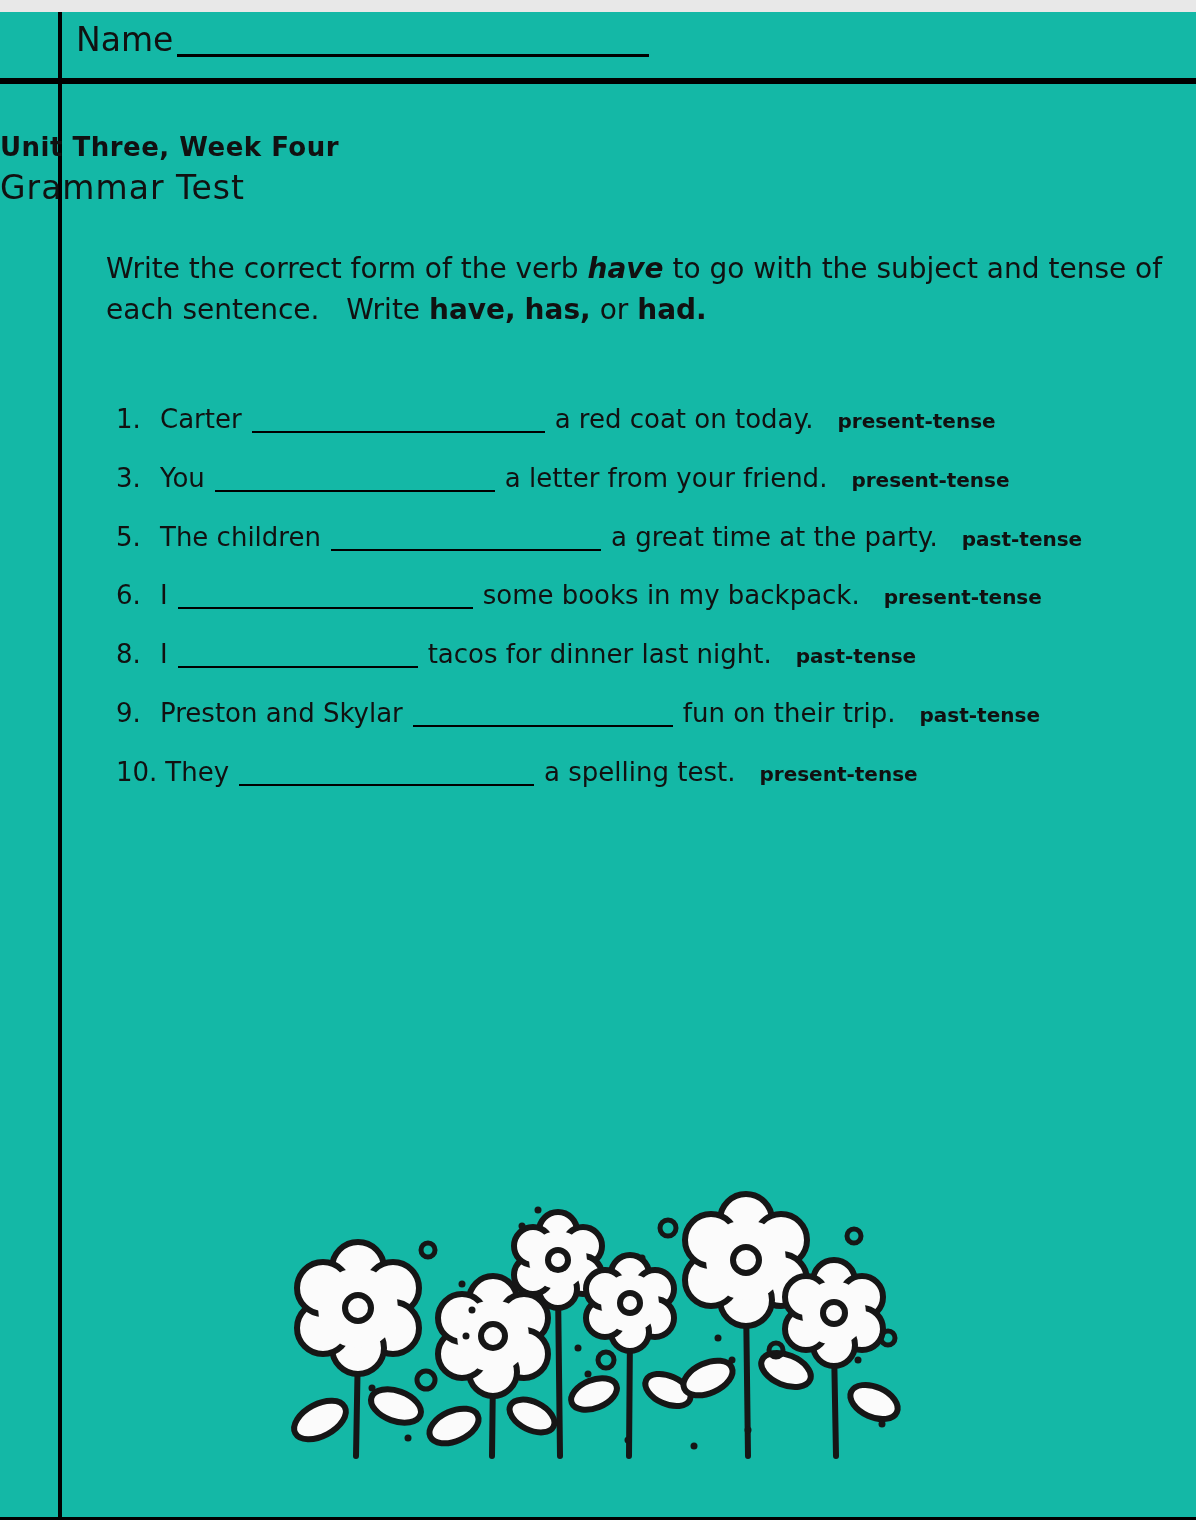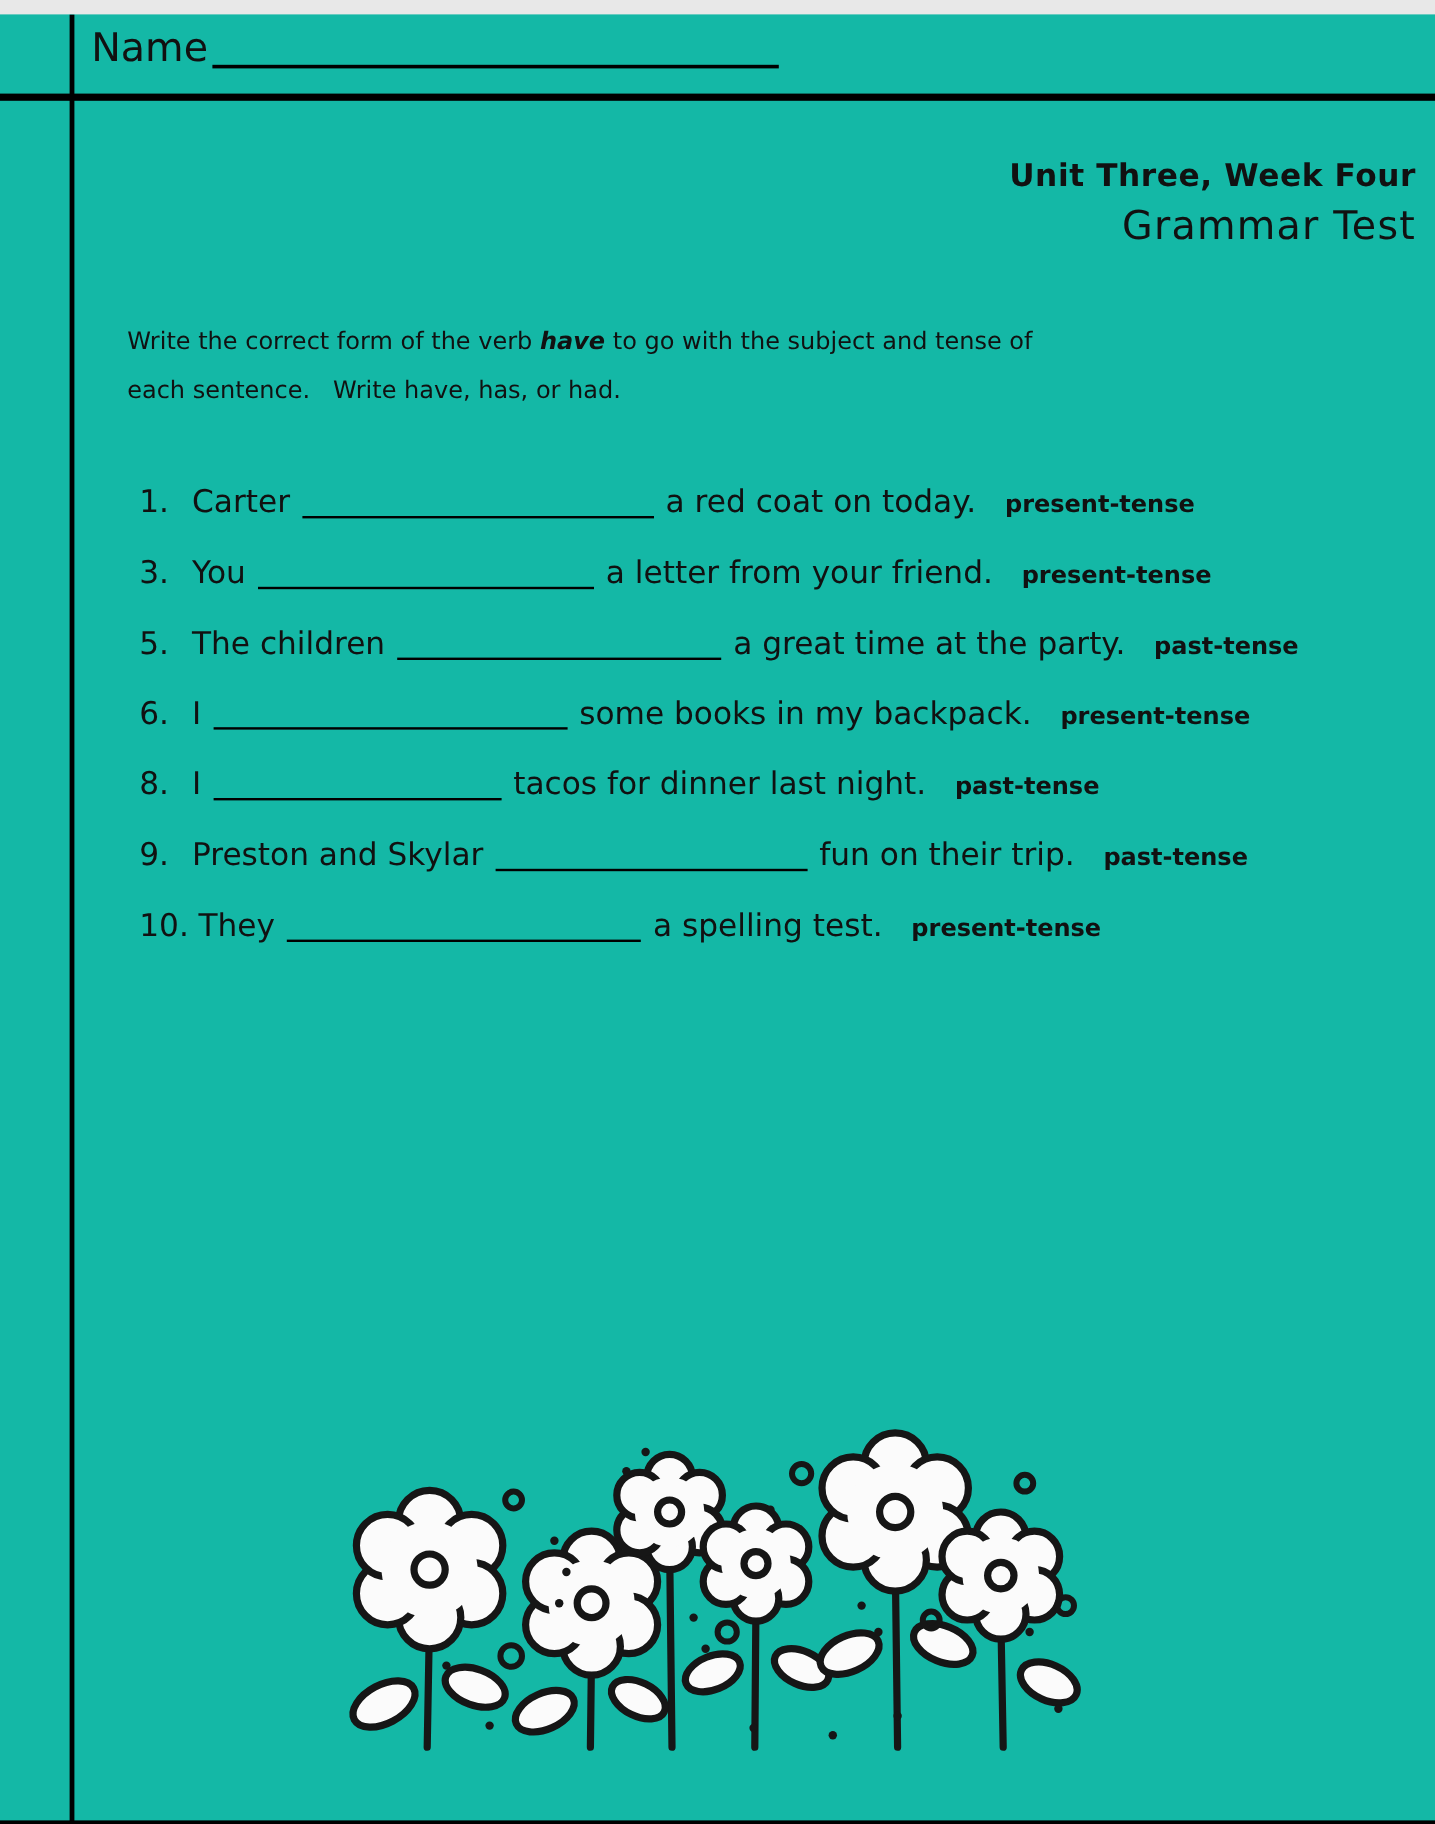--- a/index.html
+++ b/index.html
@@ -15,29 +15,29 @@
   
   .vline{position:absolute;left:58px;top:0;width:4px;height:1520px;background:#000;}
   .topline{position:absolute;left:0;top:66px;width:1196px;height:6px;background:#000;}
   .bottomline{position:absolute;left:0;top:1505px;width:1196px;height:4px;background:#000;}
 
   
   .name-row{position:absolute;left:76px;top:8px;font-size:33px;white-space:nowrap;}
   .name-underline{display:inline-block;width:472px;border-bottom:3px solid #000;vertical-align:-6px;margin-left:4px;}
 
   
-  .title-block{position:absolute;left:0;top:120px;width:1180px;text-align:right;}
+  .title-block{position:absolute;left:0;top:120px;width:1180px;text-align:left;}
   .title-line1{font-size:26px;font-weight:700;letter-spacing:.5px;}
   .title-line2{font-size:33px;font-weight:400;margin-top:6px;letter-spacing:1px;}
 
   
-  .instruction{position:absolute;left:106px;top:252px;width:1050px;font-size:20px;line-height:41px;}
+  .instruction{position:absolute;left:106px;top:236px;width:1050px;font-size:28px;line-height:41px;}
   .instr-line{white-space:pre;}
   .bi{font-weight:700;font-style:italic;}
-  .b{font-weight:400;}
+  .b{font-weight:700;}
 
   
   .items{position:absolute;left:116px;top:392px;width:1085px;}
   .item{height:58.8px;white-space:nowrap;font-size:26px;}
   .num{display:inline-block;min-width:36px;margin-right:8px;}
   .blank{display:inline-block;border-bottom:2.5px solid #000;vertical-align:-5px;margin:0 10px;}
   .tense{font-size:20px;font-weight:700;margin-left:24px;}
 
   
   .flowers{position:absolute;left:276px;top:1176px;}

